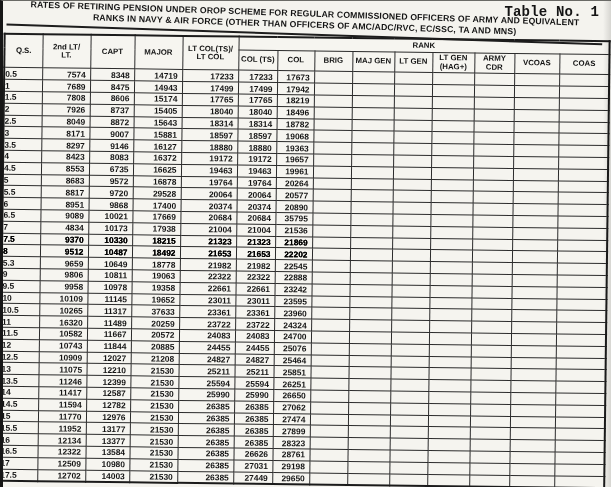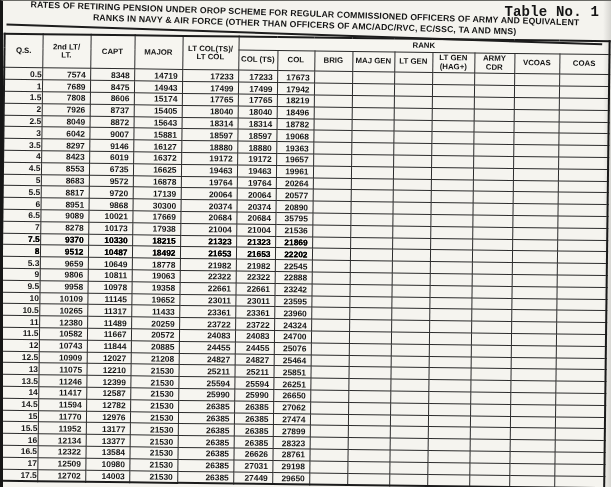--- a/index.html
+++ b/index.html
@@ -64,21 +64,21 @@
     white-space:pre-line;
     padding:1px 0;
   }
   th.rank-span{height:12px;padding:0;}
   td{
     height:10.8px;
     line-height:10px;
     font-size:8.4px;
     font-weight:bold;
   }
-  td.qs{text-align:right;}
+  td.qs{text-align:left;}
   td.num{text-align:right;padding-right:4px;}
   td.blank{background:#f5f4ef;}
   tr.dark td{color:#000;text-shadow:0 0 .6px #000;}
 </style>
 </head>
 <body>
 
 <div class="page">
 
   <div class="table-no">Table No. 1</div>
@@ -208,21 +208,21 @@
             <td class="blank"></td>
             <td class="blank"></td>
             <td class="blank"></td>
             <td class="blank"></td>
             <td class="blank"></td>
             <td class="blank"></td>
             <td class="blank"></td>
           </tr>
           <tr>
             <td class="qs">3</td>
-            <td class="num">6042</td>
+            <td class="num">8171</td>
             <td class="num">9007</td>
             <td class="num">15881</td>
             <td class="num">18597</td>
             <td class="num">18597</td>
             <td class="num">19068</td>
             <td class="blank"></td>
             <td class="blank"></td>
             <td class="blank"></td>
             <td class="blank"></td>
             <td class="blank"></td>
@@ -241,21 +241,21 @@
             <td class="blank"></td>
             <td class="blank"></td>
             <td class="blank"></td>
             <td class="blank"></td>
             <td class="blank"></td>
             <td class="blank"></td>
           </tr>
           <tr>
             <td class="qs">4</td>
             <td class="num">8423</td>
-            <td class="num">6019</td>
+            <td class="num">8083</td>
             <td class="num">16372</td>
             <td class="num">19172</td>
             <td class="num">19172</td>
             <td class="num">19657</td>
             <td class="blank"></td>
             <td class="blank"></td>
             <td class="blank"></td>
             <td class="blank"></td>
             <td class="blank"></td>
             <td class="blank"></td>
@@ -290,37 +290,37 @@
             <td class="blank"></td>
             <td class="blank"></td>
             <td class="blank"></td>
             <td class="blank"></td>
             <td class="blank"></td>
           </tr>
           <tr>
             <td class="qs">5.5</td>
             <td class="num">8817</td>
             <td class="num">9720</td>
-            <td class="num">17139</td>
+            <td class="num">29528</td>
             <td class="num">20064</td>
             <td class="num">20064</td>
             <td class="num">20577</td>
             <td class="blank"></td>
             <td class="blank"></td>
             <td class="blank"></td>
             <td class="blank"></td>
             <td class="blank"></td>
             <td class="blank"></td>
             <td class="blank"></td>
           </tr>
           <tr>
             <td class="qs">6</td>
             <td class="num">8951</td>
             <td class="num">9868</td>
-            <td class="num">30300</td>
+            <td class="num">17400</td>
             <td class="num">20374</td>
             <td class="num">20374</td>
             <td class="num">20890</td>
             <td class="blank"></td>
             <td class="blank"></td>
             <td class="blank"></td>
             <td class="blank"></td>
             <td class="blank"></td>
             <td class="blank"></td>
             <td class="blank"></td>
@@ -336,21 +336,21 @@
             <td class="blank"></td>
             <td class="blank"></td>
             <td class="blank"></td>
             <td class="blank"></td>
             <td class="blank"></td>
             <td class="blank"></td>
             <td class="blank"></td>
           </tr>
           <tr>
             <td class="qs">7</td>
-            <td class="num">8278</td>
+            <td class="num">4834</td>
             <td class="num">10173</td>
             <td class="num">17938</td>
             <td class="num">21004</td>
             <td class="num">21004</td>
             <td class="num">21536</td>
             <td class="blank"></td>
             <td class="blank"></td>
             <td class="blank"></td>
             <td class="blank"></td>
             <td class="blank"></td>
@@ -450,35 +450,35 @@
             <td class="blank"></td>
             <td class="blank"></td>
             <td class="blank"></td>
             <td class="blank"></td>
             <td class="blank"></td>
           </tr>
           <tr>
             <td class="qs">10.5</td>
             <td class="num">10265</td>
             <td class="num">11317</td>
-            <td class="num">11433</td>
+            <td class="num">37633</td>
             <td class="num">23361</td>
             <td class="num">23361</td>
             <td class="num">23960</td>
             <td class="blank"></td>
             <td class="blank"></td>
             <td class="blank"></td>
             <td class="blank"></td>
             <td class="blank"></td>
             <td class="blank"></td>
             <td class="blank"></td>
           </tr>
           <tr>
             <td class="qs">11</td>
-            <td class="num">12380</td>
+            <td class="num">16320</td>
             <td class="num">11489</td>
             <td class="num">20259</td>
             <td class="num">23722</td>
             <td class="num">23722</td>
             <td class="num">24324</td>
             <td class="blank"></td>
             <td class="blank"></td>
             <td class="blank"></td>
             <td class="blank"></td>
             <td class="blank"></td>

